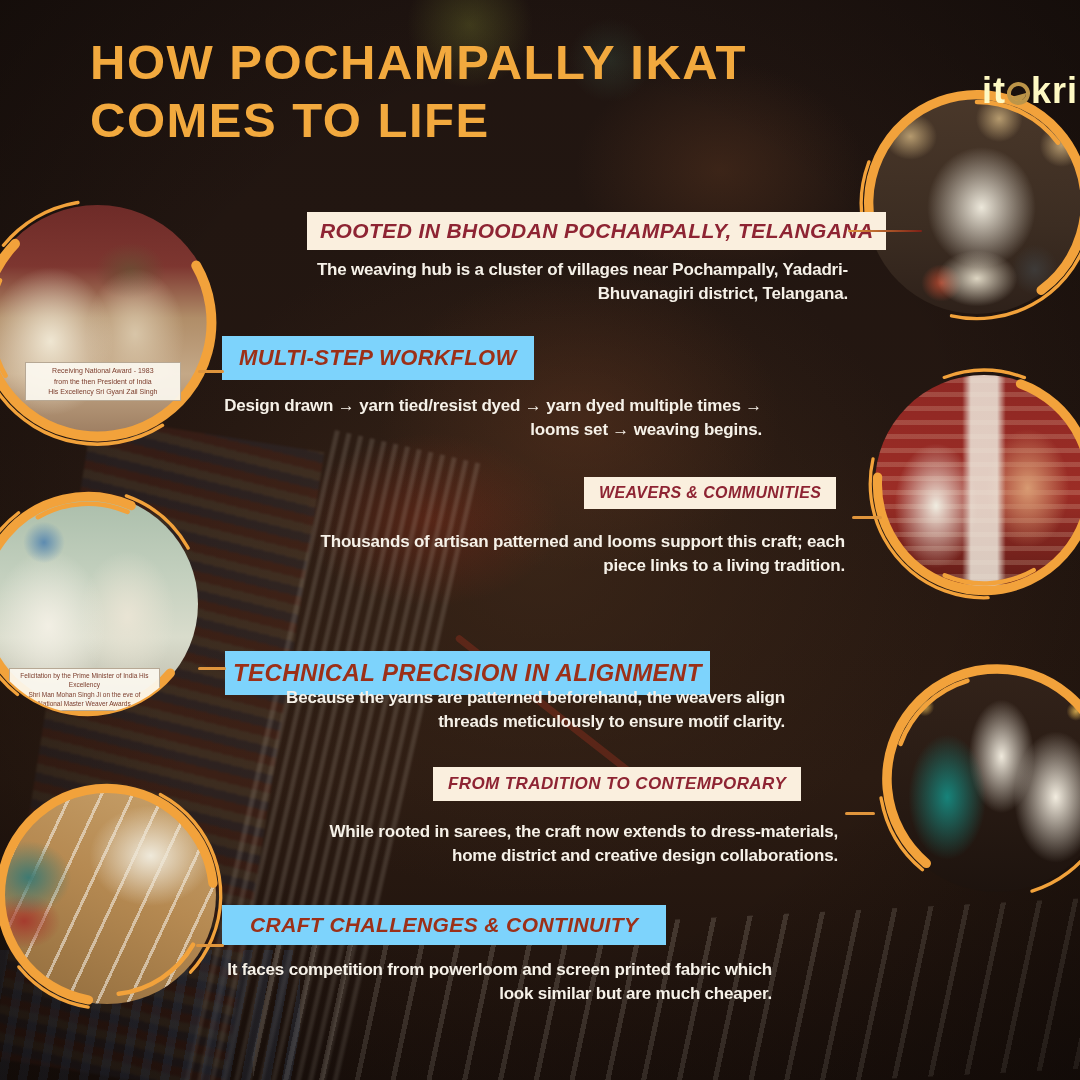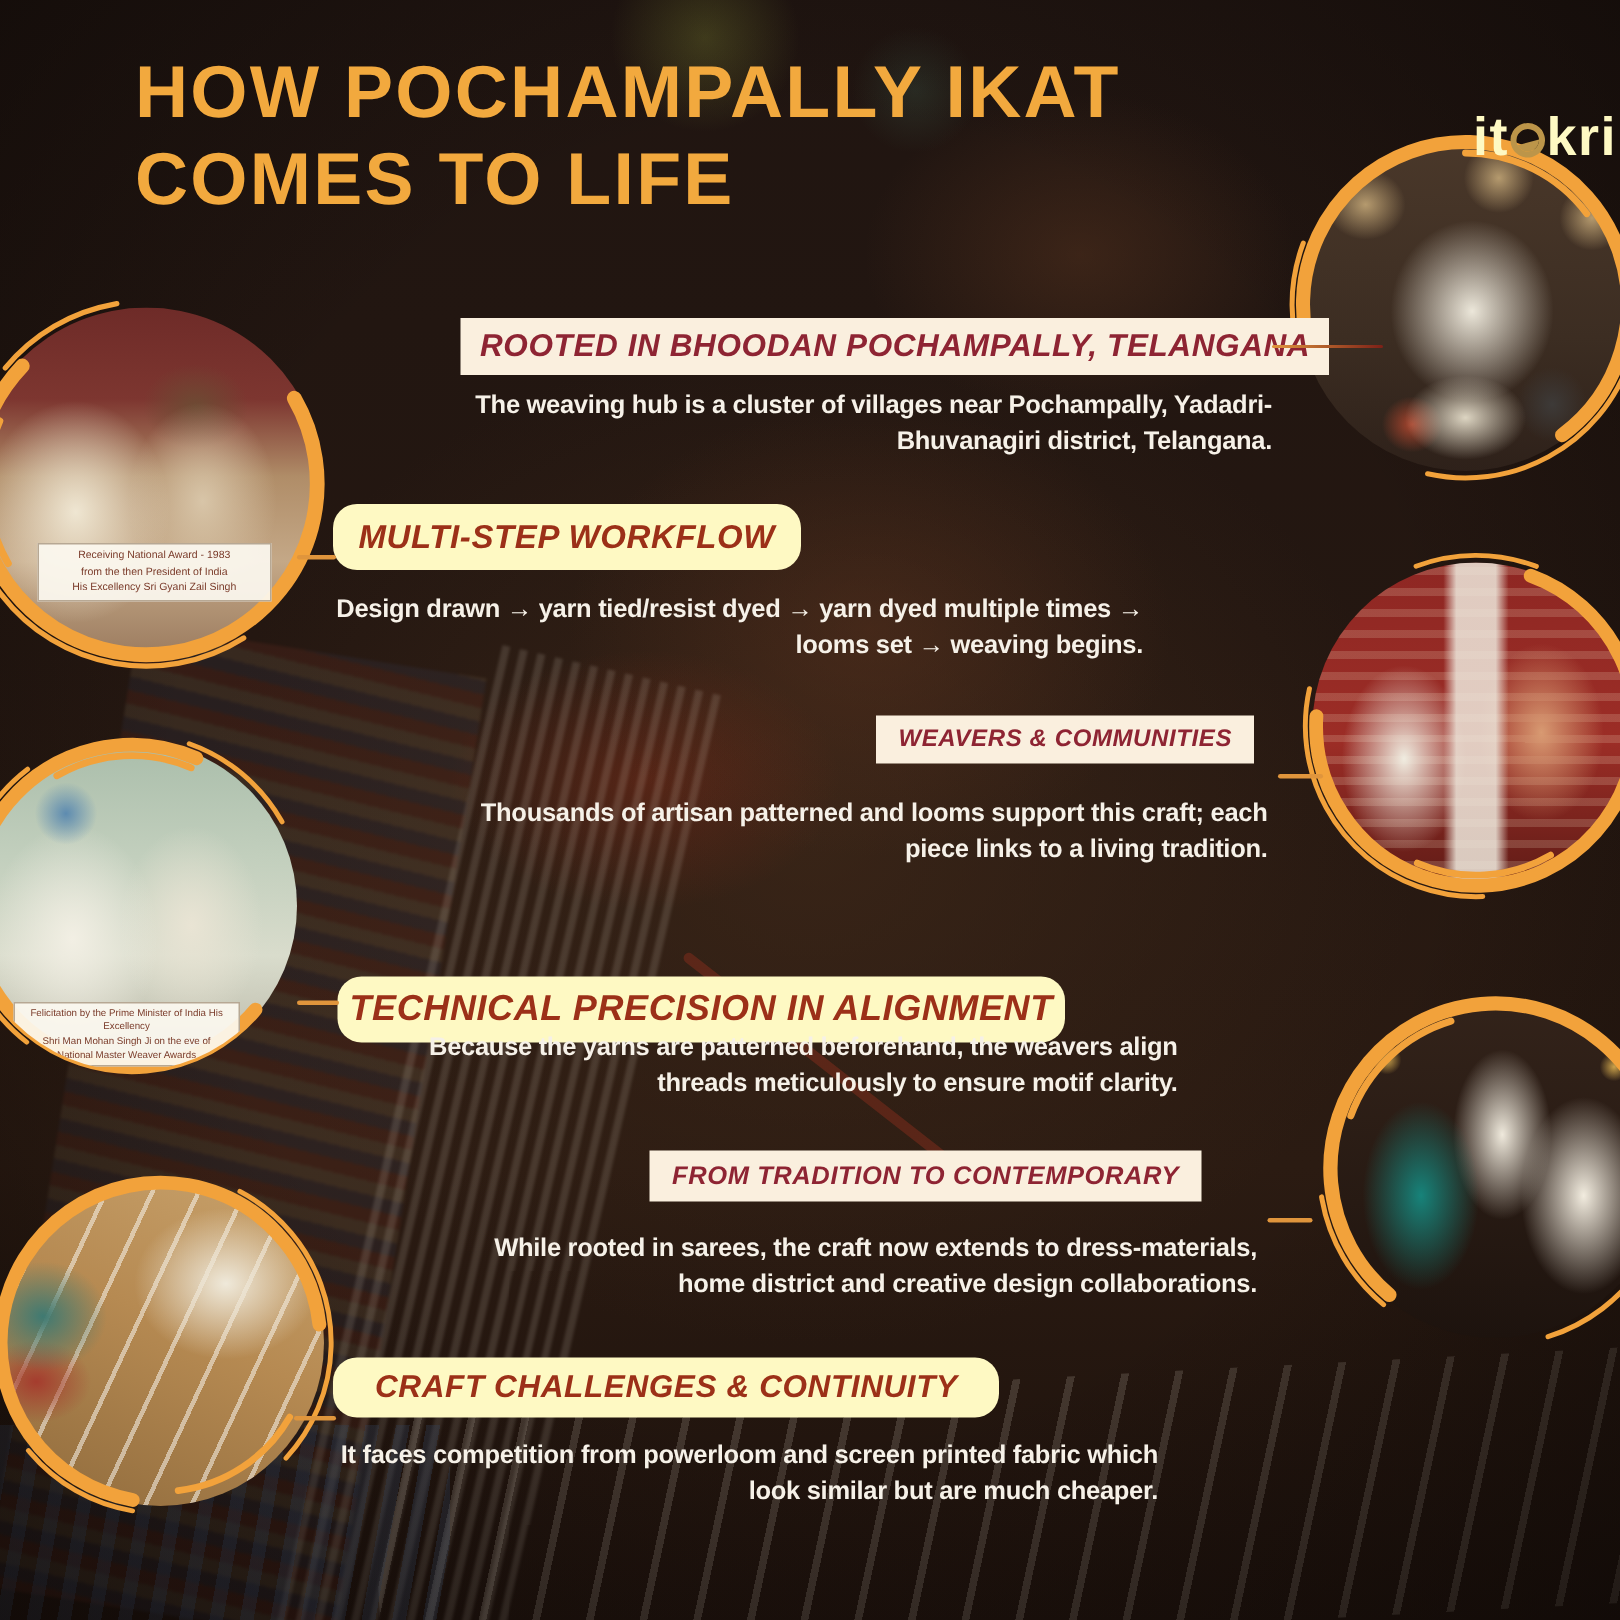--- a/index.html
+++ b/index.html
@@ -38,21 +38,21 @@
   .logo{position:absolute;left:928px;top:42px;width:150px;z-index:5;text-align:right;
     color:#fef9c3;font-weight:bold;font-size:36px;letter-spacing:1px;margin-top:28px;}
   .logo-o{display:inline-block;width:23px;height:23px;border:4px solid #BC9549;border-radius:50%;
     position:relative;overflow:hidden;margin:0 1px;transform:translateY(2px) rotate(-15deg);box-sizing:border-box;}
   .logo-o-bowl{position:absolute;left:-2px;right:-2px;bottom:-2px;height:55%;background:#BC9549;}
 
   
   .pill{position:absolute;z-index:6;display:inline-block;font-weight:bold;font-style:italic;
     letter-spacing:.4px;white-space:nowrap;}
   .pill.cream{background:#FAEFDE;color:#8E2433;}
-  .pill.orange{background:#fef9c3;color:#9C3018;border-radius:16px;}
+  .pill.orange{background:#7dd3fc;color:#9C3018;}
   .body{position:absolute;z-index:6;margin:0;color:#F6F1E8;font-weight:bold;
     font-size:17px;letter-spacing:-0.2px;line-height:1.42;}
   .alr{text-align:right;} .all{text-align:right;}
 
   .p1{left:307px;top:212px;font-size:21px;padding:7px 13px;}
   .b1{left:308px;top:258px;width:540px;}
   .p2{left:222px;top:336px;font-size:22px;padding:9px 17px;}
   .b2{left:222px;top:394px;width:540px;}
   .p3{left:548px;top:477px;font-size:16px;padding:7px 15px;margin-left:36px;}
   .b3{left:310px;top:530px;width:535px;}

